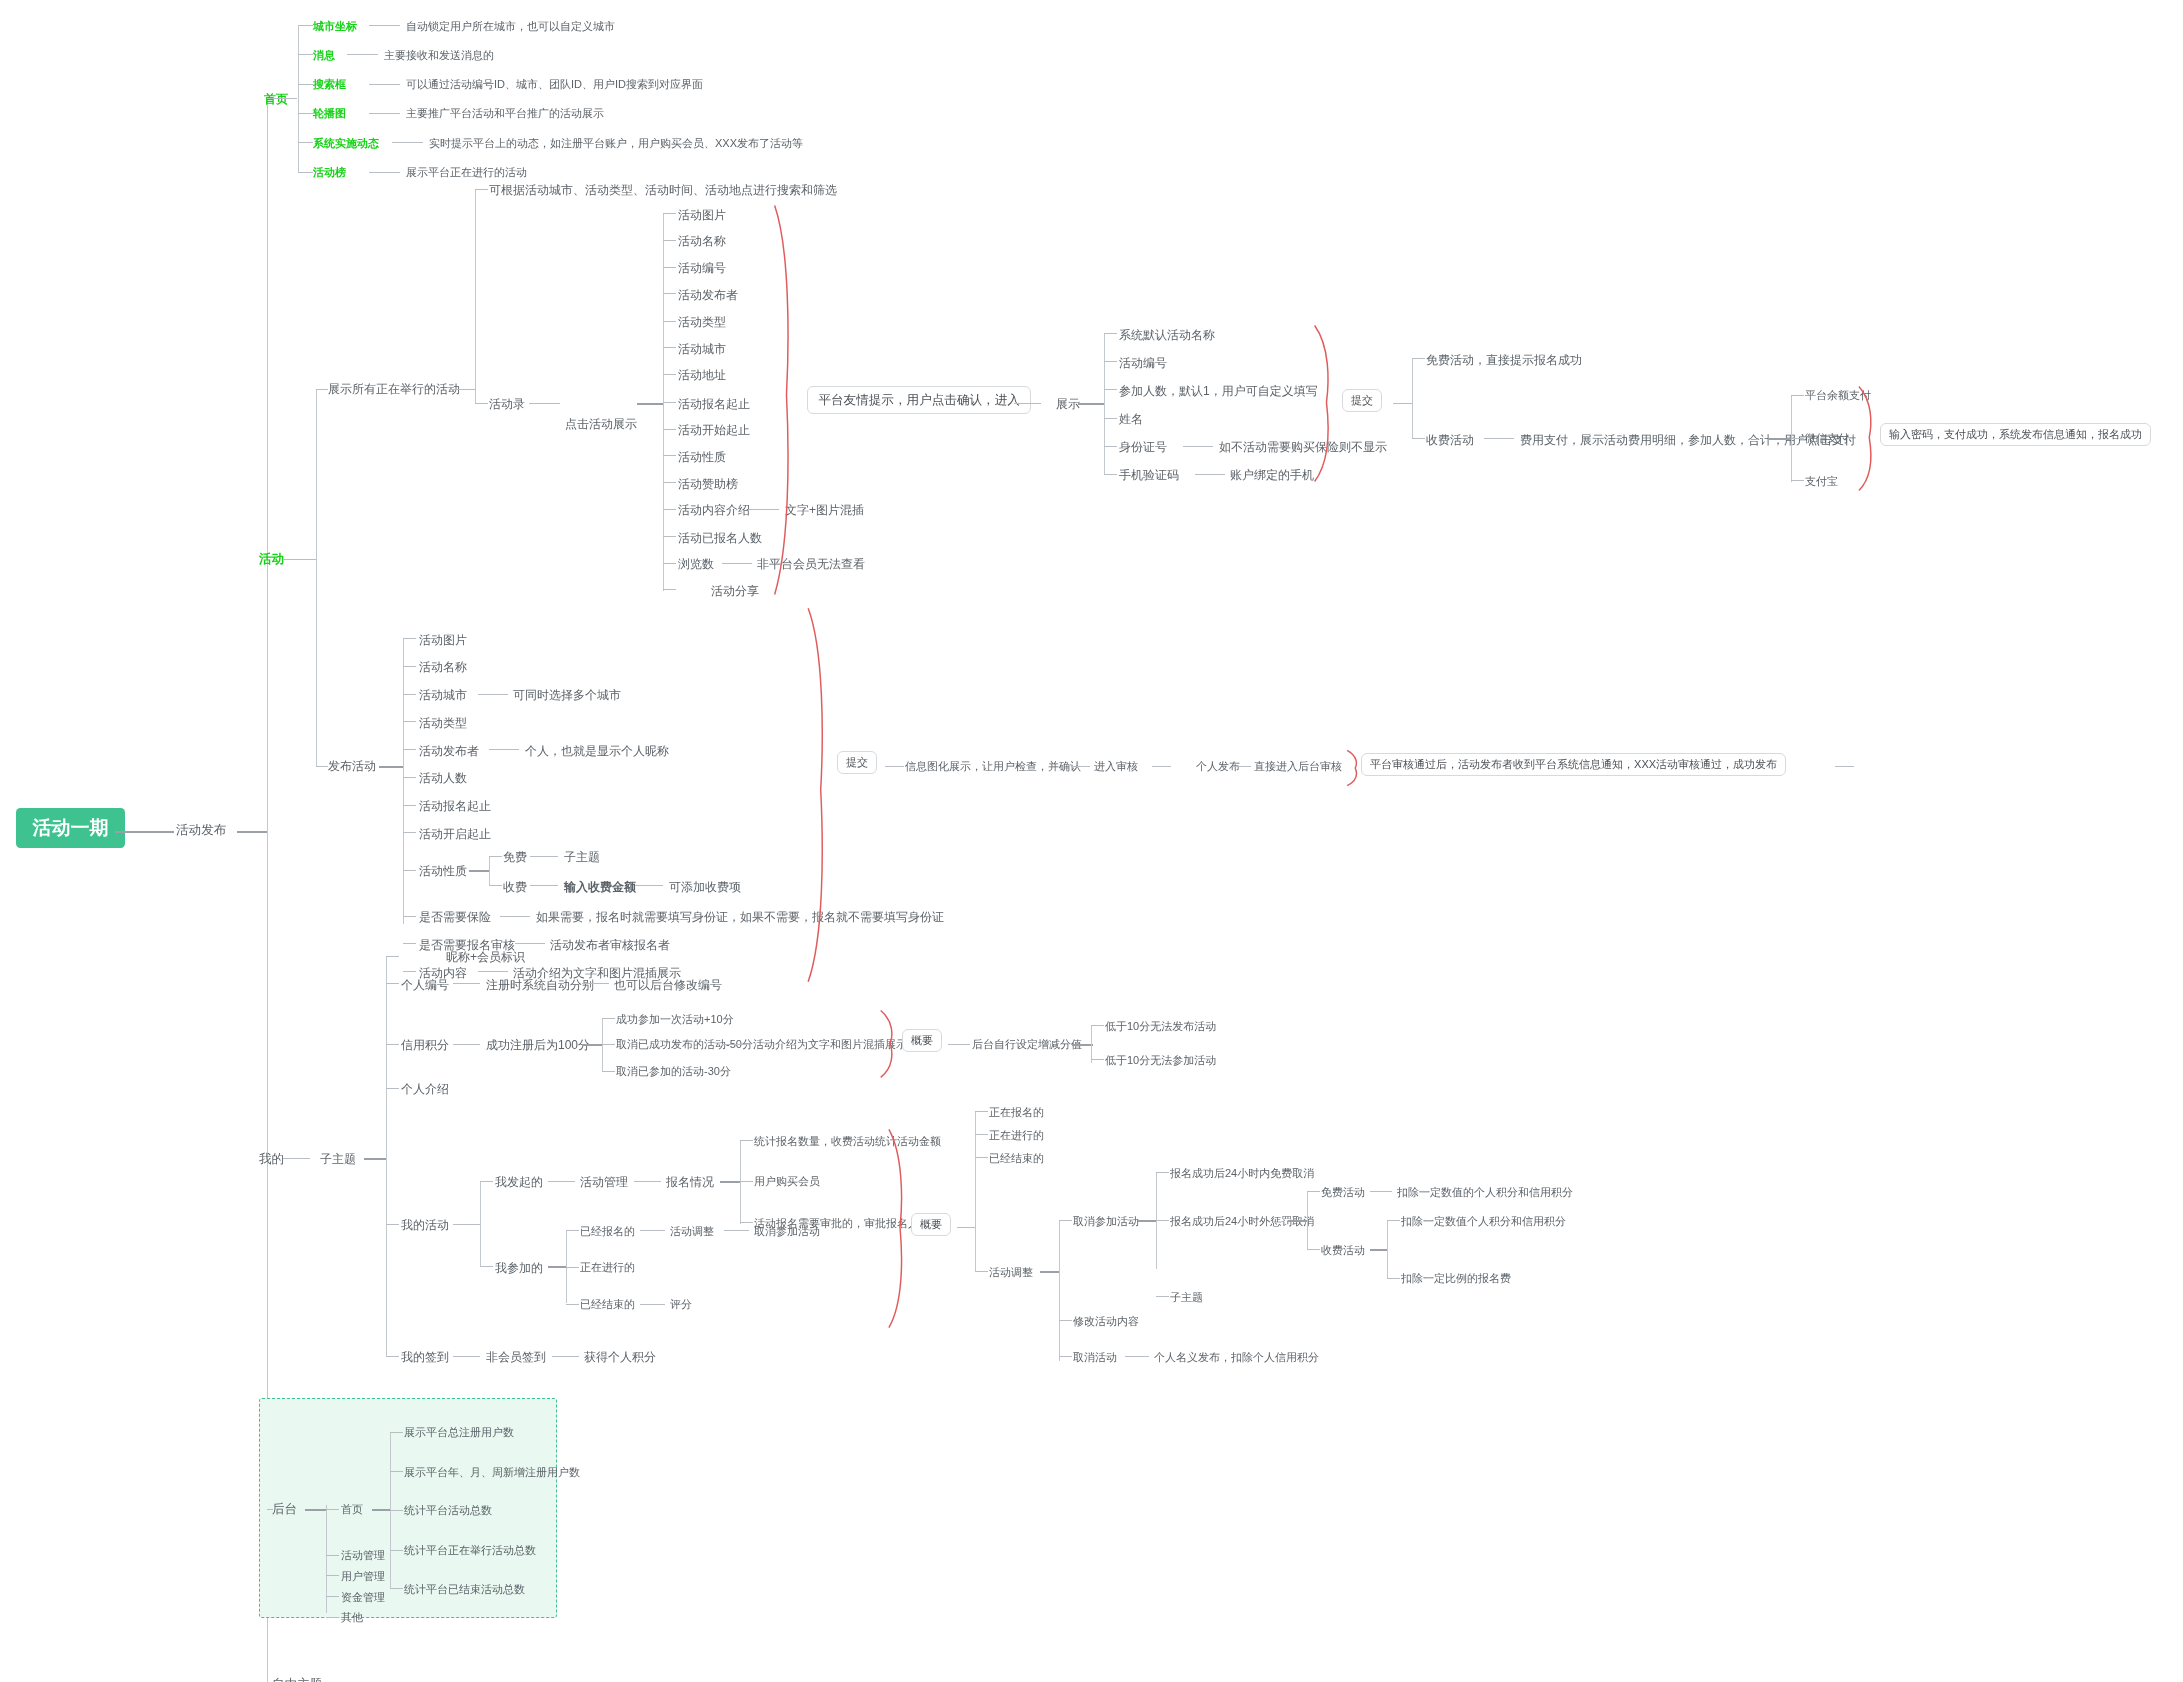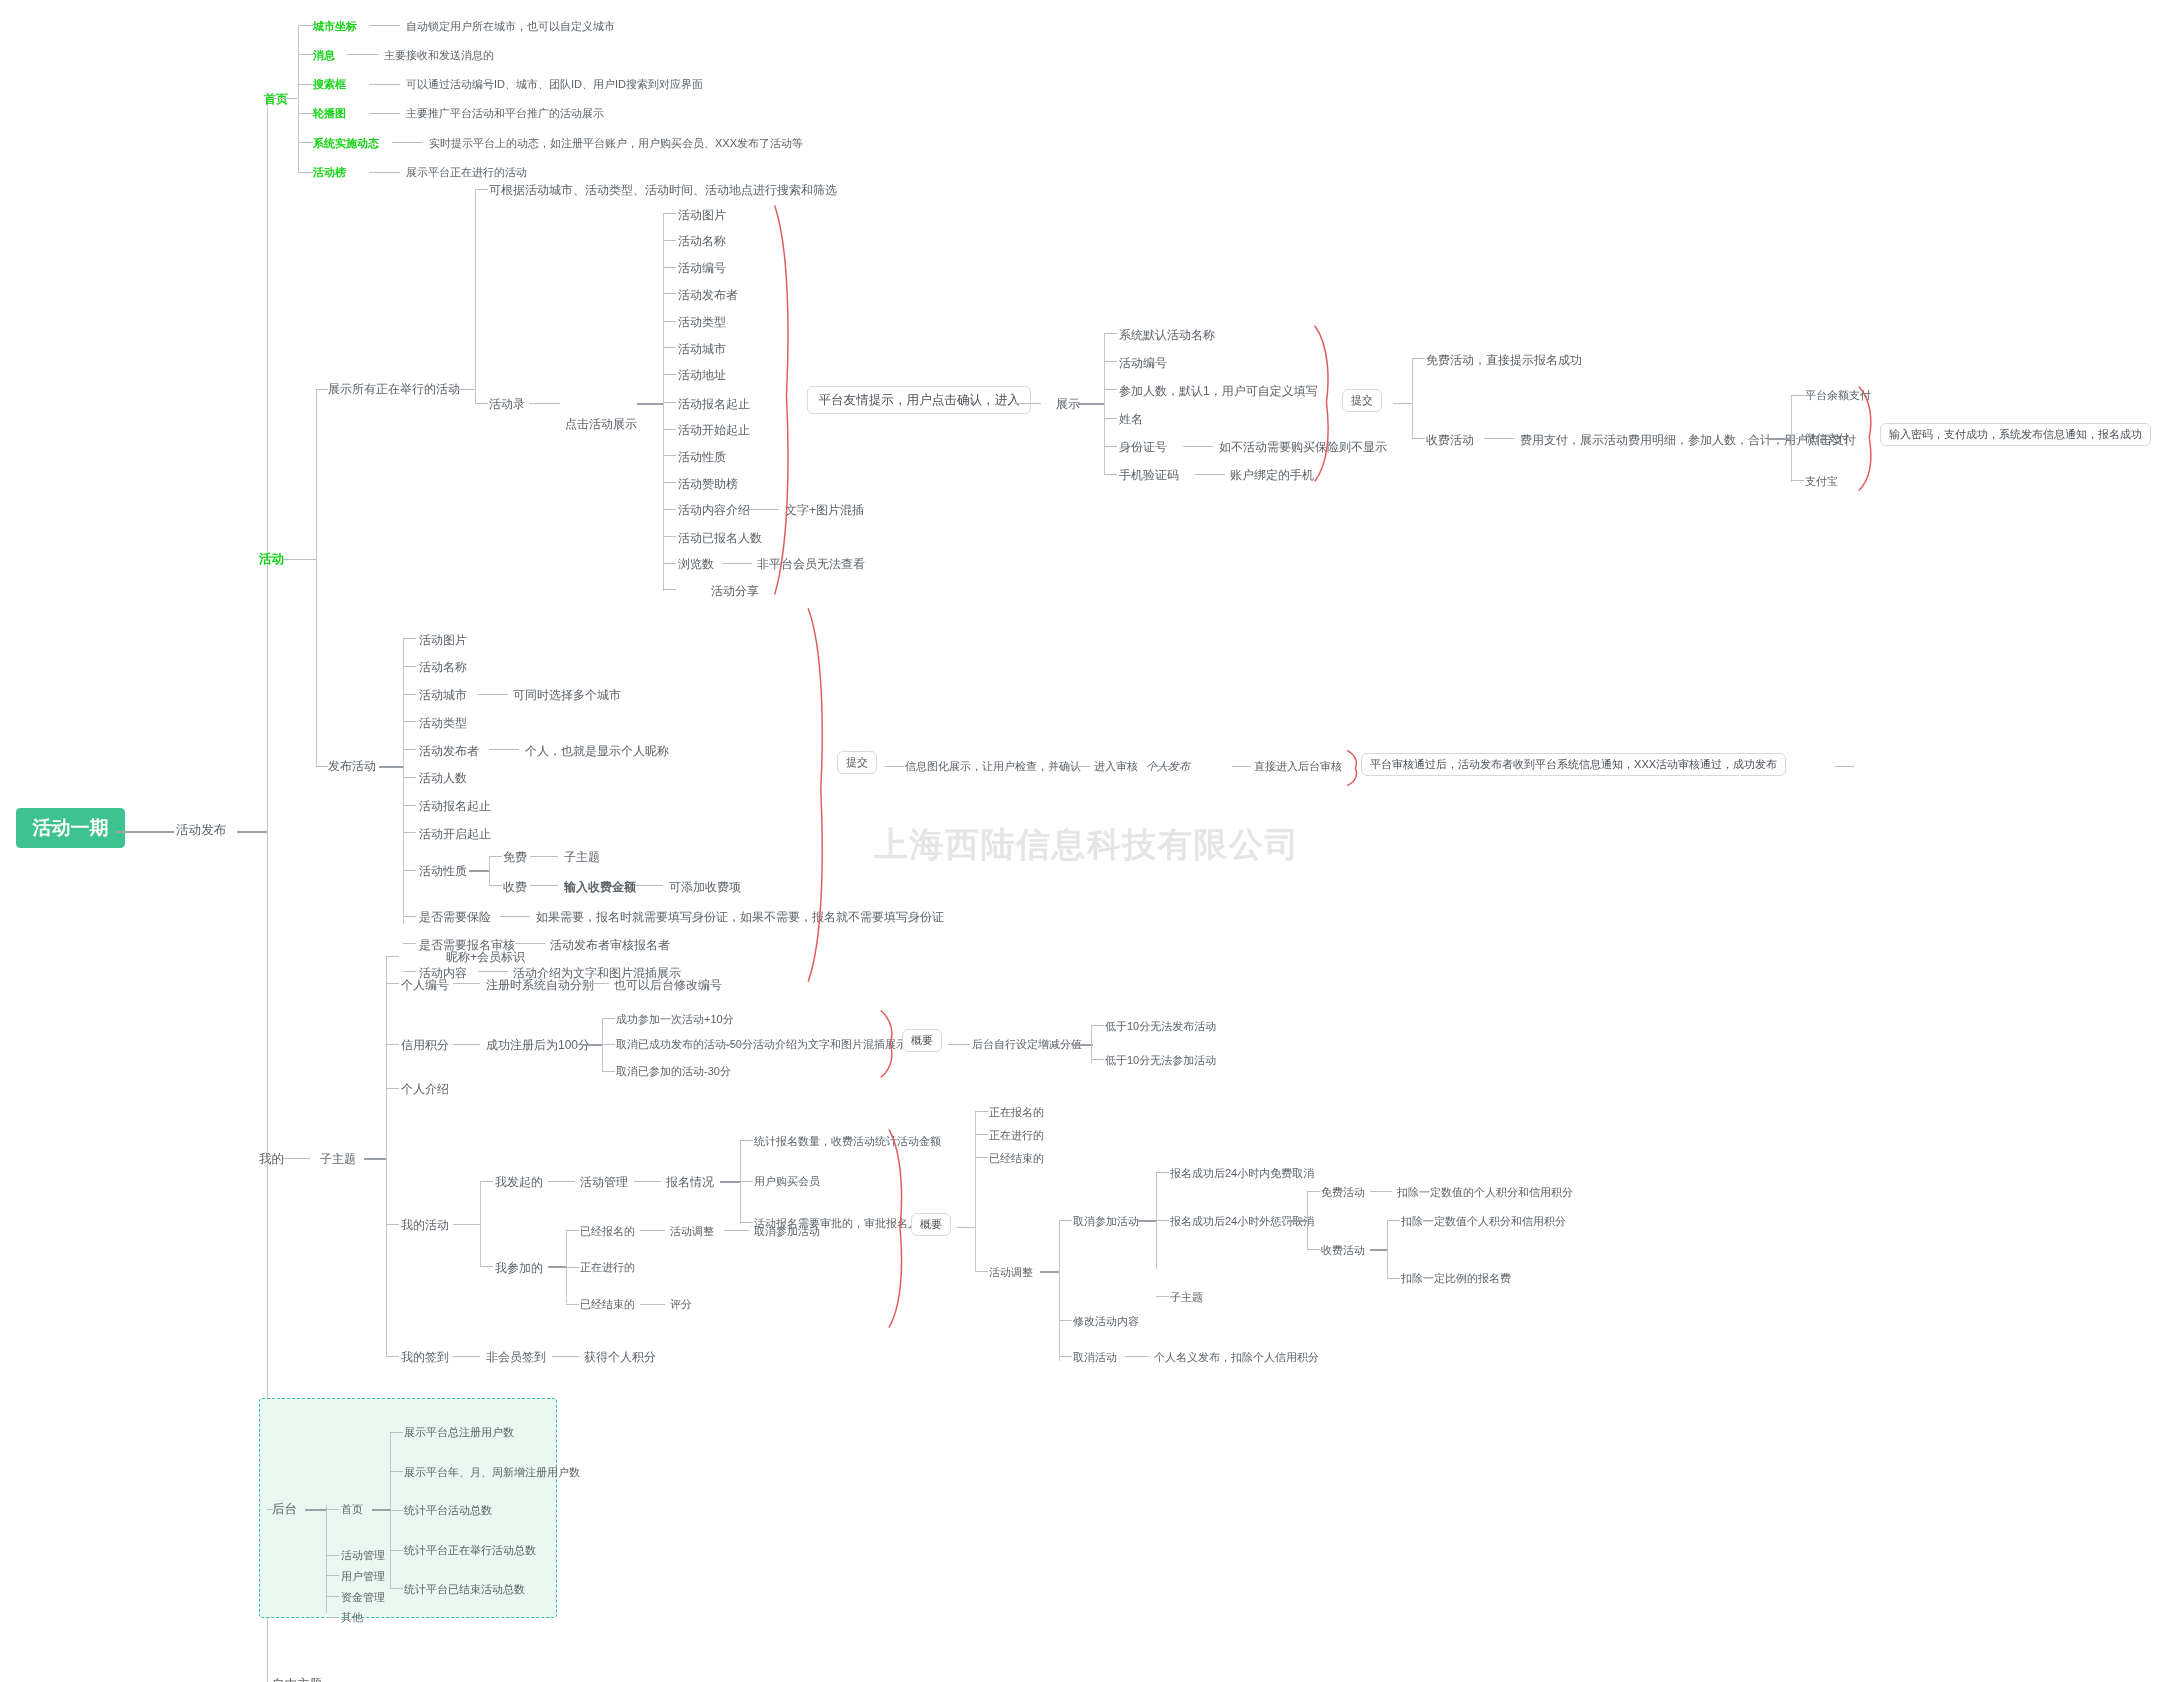--- a/index.html
+++ b/index.html
@@ -42,21 +42,20 @@
   .watermark{
     position:absolute;font-size:34px;font-weight:bold;color:#e3e5e7;
     letter-spacing:1.5px;white-space:nowrap;
   }
 </style>
 </head>
 <body>
 
 <div class="canvas">
 
-  <div class="watermark" style="left:874px;top:822px;">上海西陆信息科技有限公司</div>
 
   <div class="node rootnode" style="left:16.3px;top:808px;">活动一期</div>
   <div class="h thick" style="left:115px;top:831px;width:59px;"></div>
 
   <div class="node lvl1" style="left:176px;top:824px;">活动发布</div>
   <div class="h thick" style="left:237px;top:831px;width:30px;"></div>
 
   <div class="v" style="left:267px;top:97px;height:1604px;"></div>
 
   <div class="node green" style="left:264px;top:93px;">首页</div>
@@ -300,21 +299,21 @@
       <path d="M7 2 C 28 58, 28 175, 24 248 C 28 330, 28 448, 7 508" fill="none" stroke="#e05c5c" stroke-width="2"></path>
     </svg>
   </div>
 
   <div class="node boxed small" style="left:837px;top:751px;">提交</div>
   <div class="h" style="left:885px;top:766px;width:19px;"></div>
   <div class="node sm" style="left:905px;top:761px;">信息图化展示，让用户检查，并确认</div>
   <div class="h" style="left:1071px;top:766px;width:19px;"></div>
   <div class="node sm" style="left:1094px;top:761px;">进入审核</div>
   <div class="h" style="left:1152px;top:766px;width:19px;"></div>
-  <div class="node sm" style="left:1146px;top:761px;font-style:italic;">个人发布</div>
+  <div class="node sm" style="left:1196px;top:761px;">个人发布</div>
   <div class="h" style="left:1232px;top:766px;width:19px;"></div>
   <div class="node sm" style="left:1254px;top:761px;">直接进入后台审核</div>
 
   <div class="brace" style="left:1344px;top:749px;">
     <svg width="21" height="38" viewBox="0 0 28 52">
       <path d="M4 2 C 18 10, 18 20, 15 26 C 18 33, 18 43, 4 50" fill="none" stroke="#e05c5c" stroke-width="2"></path>
     </svg>
   </div>
 
   <div class="node boxed small" style="left:1361px;top:753px;">平台审核通过后，活动发布者收到平台系统信息通知，XXX活动审核通过，成功发布</div>

